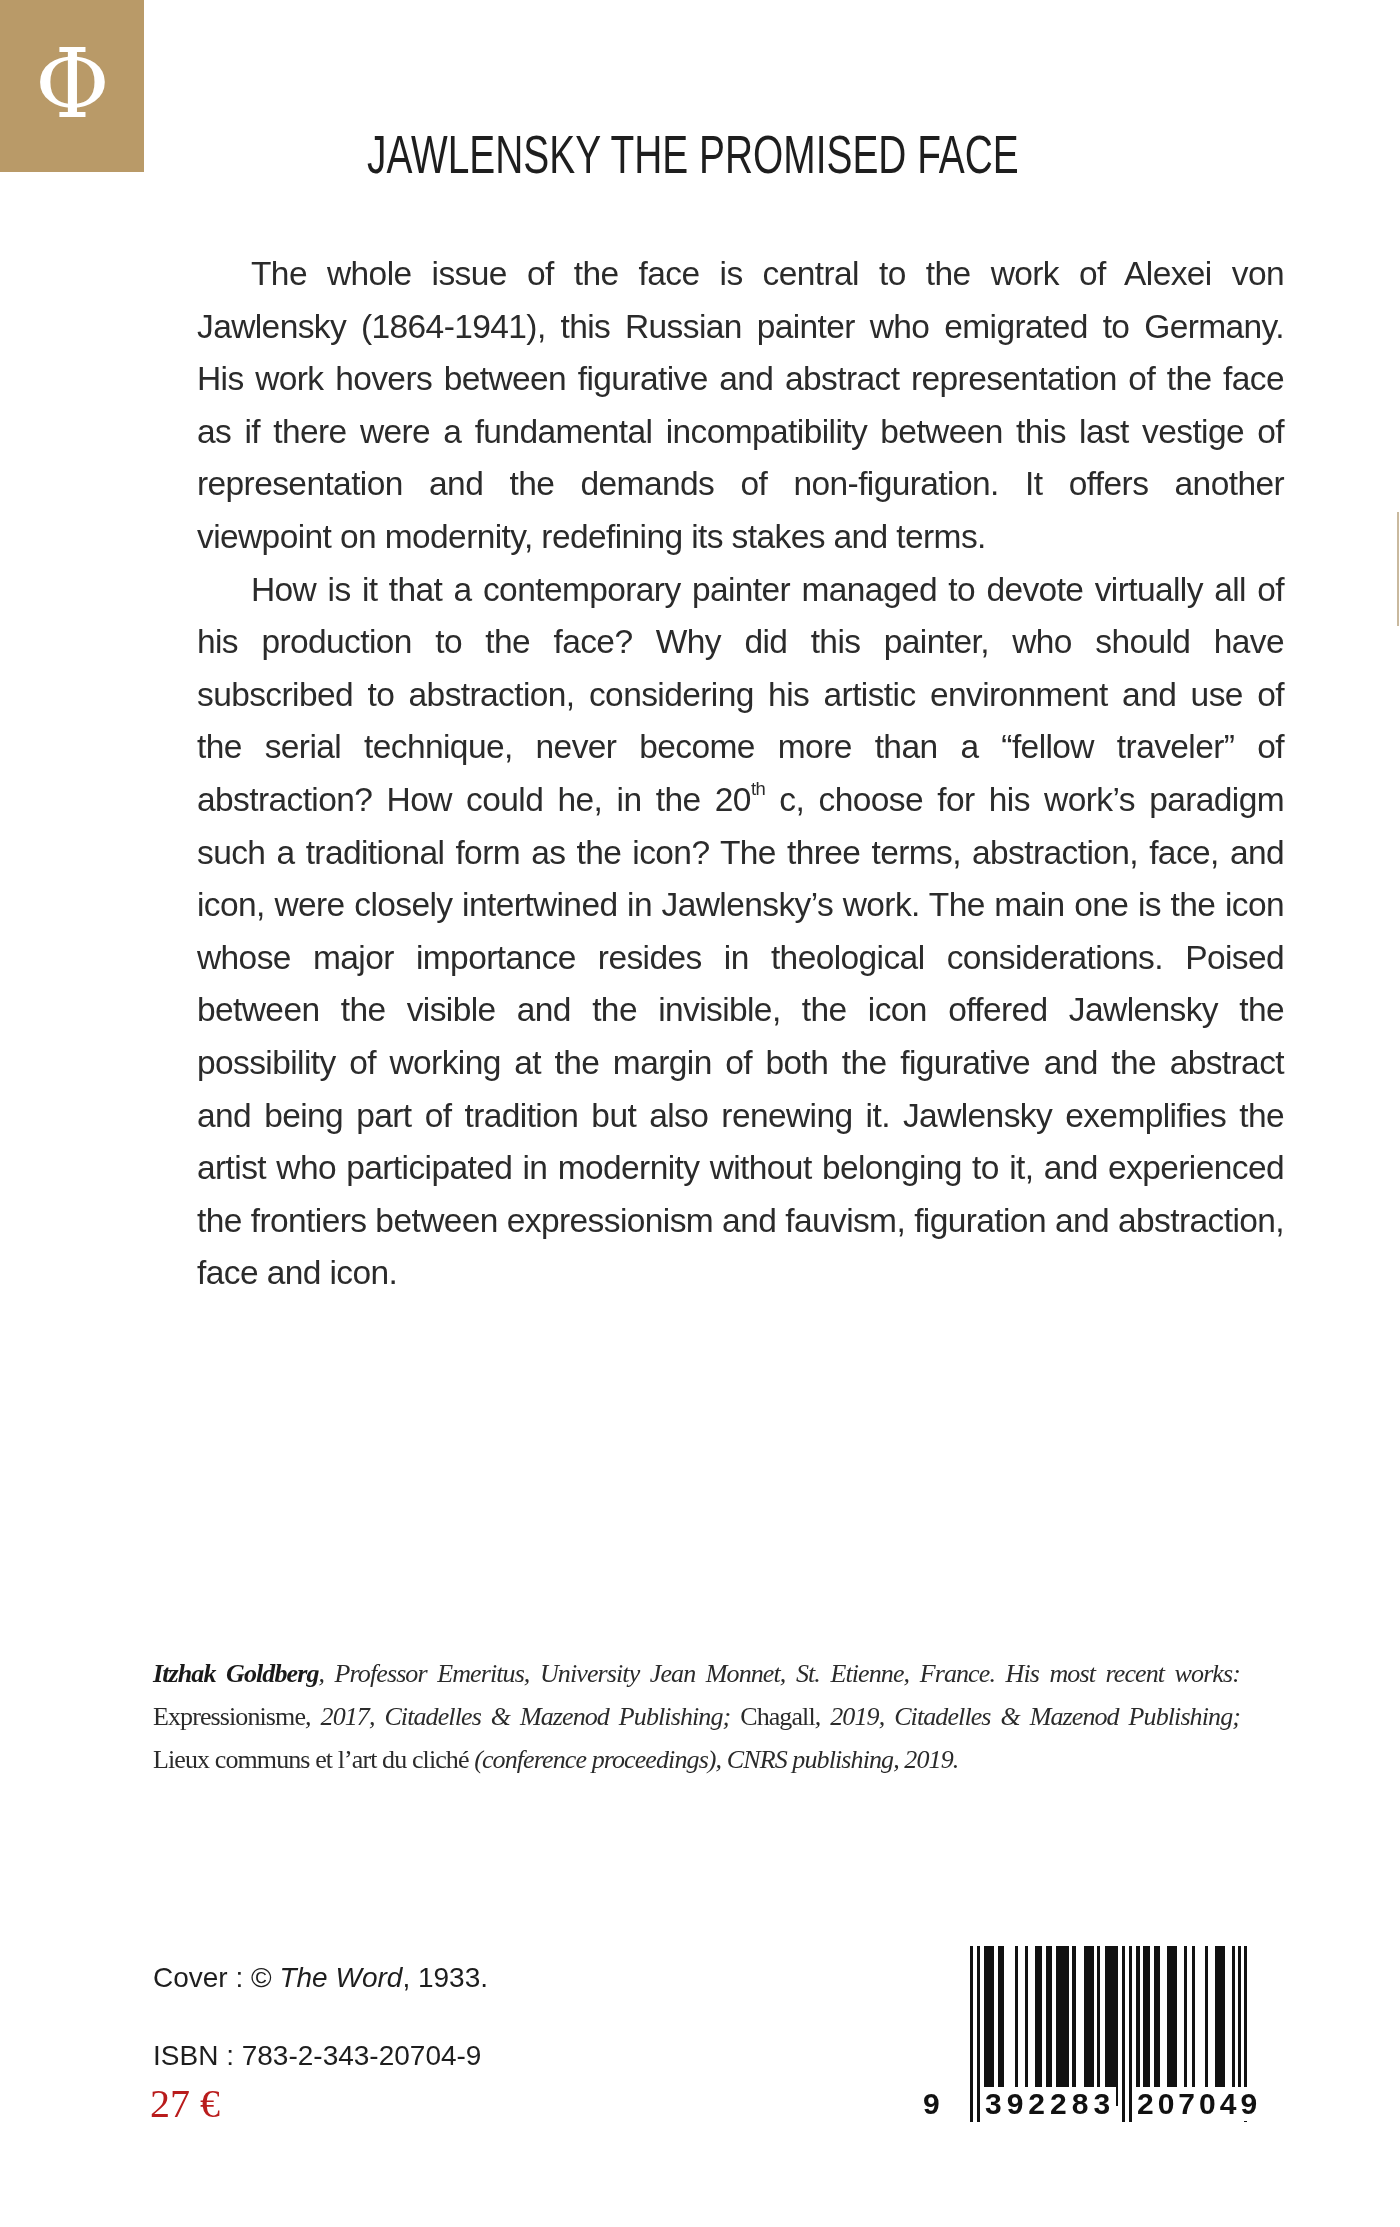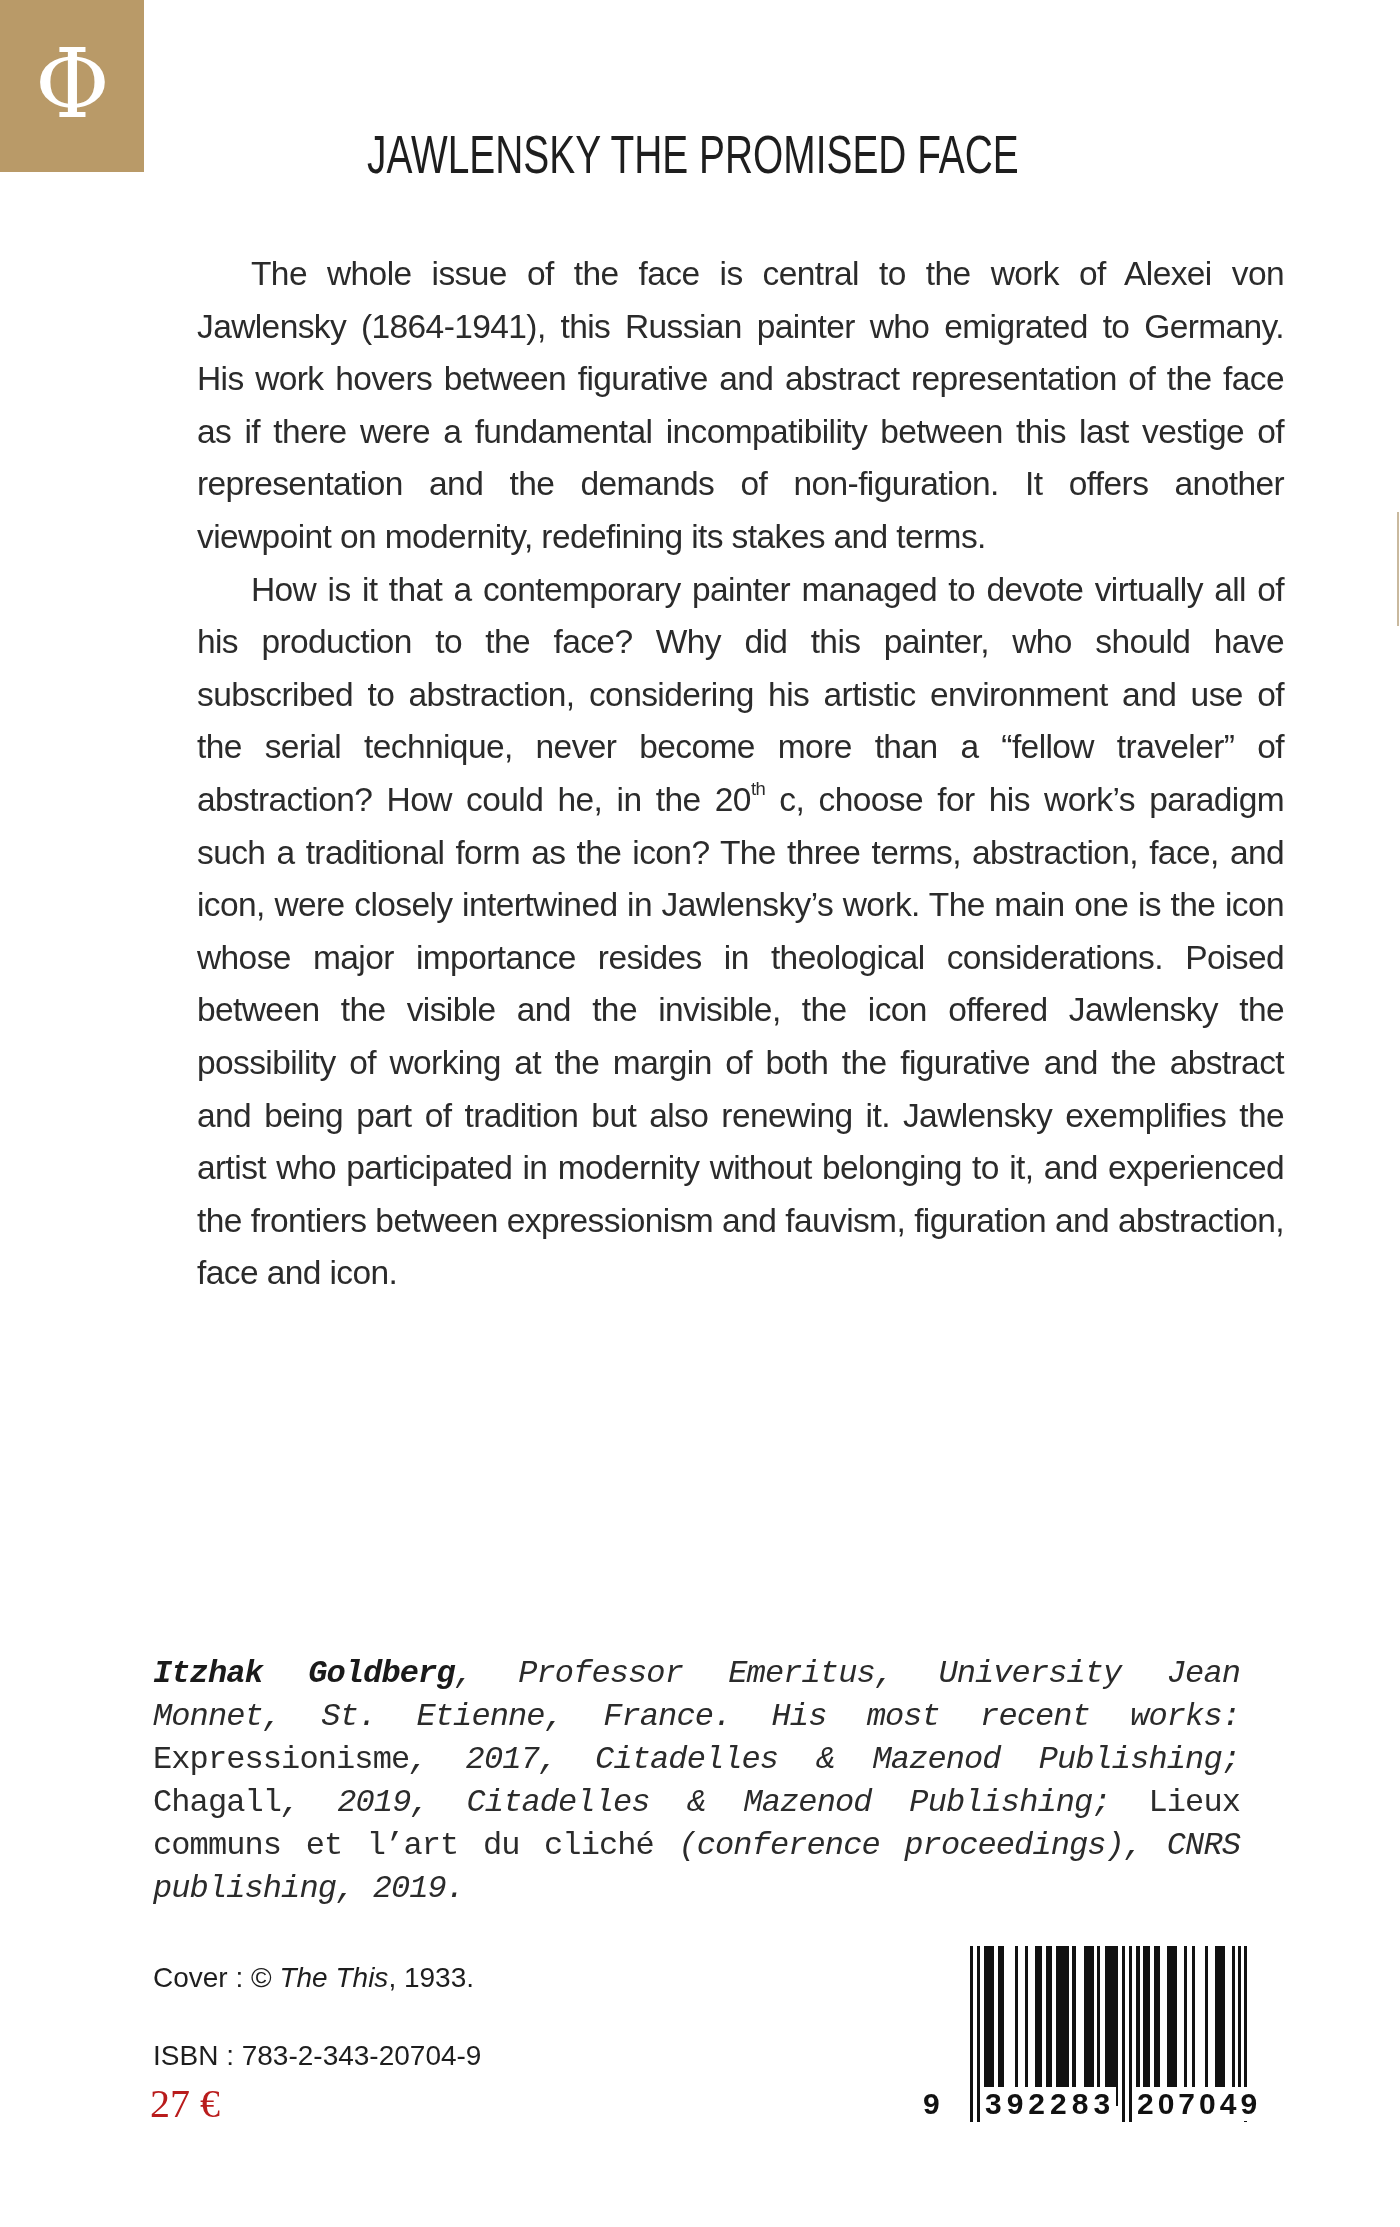--- a/index.html
+++ b/index.html
@@ -27,21 +27,21 @@
   .body-text {
     position: absolute; left: 153px; top: 248px; width: 1087px;
     font-family: "Liberation Sans", sans-serif; font-weight: 400;
     font-size: 33.5px; line-height: 52.6px; color: #2b2b2b;
     text-align: justify; letter-spacing: -0.6px; word-spacing: 0px; margin-left: 44px;
   }
   .body-text p { margin: 0; text-indent: 54px; }
   .body-text sup { font-size: 0.55em; line-height: 0; vertical-align: 0.85em; }
   .bio {
     position: absolute; left: 153px; top: 1652px; width: 1087px;
-    font-family: Liberation Mono, monospace; font-size: 32px; line-height: 43px;
+    font-family: Liberation Serif, serif; font-size: 26px; line-height: 43px;
     color: #2b2b2b; text-align: justify; letter-spacing: -0.9px;
   }
   .bio .name { font-weight: 700; font-style: italic; color: #1a1a1a; }
   .bio .it { font-style: italic; }
   .bio .rm { font-style: normal; }
   .credit {
     position: absolute; left: 153px; top: 1960px;
     font-family: "Liberation Sans", sans-serif; font-size: 28px; line-height: 36px; color: #1e1e1e;
   }
   .credit .it { font-style: italic; }
@@ -78,21 +78,21 @@
 <div class="body-text">
   <p>The whole issue of the face is central to the work of Alexei von Jawlensky (1864-1941), this Russian painter who emigrated to Germany. His work hovers between figurative and abstract representation of the face as if there were a fundamental incompatibility between this last vestige of representation and the demands of non-figuration. It offers another viewpoint on modernity, redefining its stakes and terms.</p>
   <p><span>How is it that a contemporary painter managed to devote virtually all of his production to the face? Why did this painter, who should have subscribed to abstraction, considering his artistic environment and use of the serial technique, never become more than a “fellow traveler” of abstraction? How could he, in the 20</span><sup>th</sup><span> c, choose for his work’s paradigm such a traditional form as the icon? The three terms, abstraction, face, and icon, were closely intertwined in Jawlensky’s work. The main one is the icon whose major importance resides in theological considerations. Poised between the visible and the invisible, the icon offered Jawlensky the possibility of working at the margin of both the figurative and the abstract and being part of tradition but also renewing it. Jawlensky exemplifies the artist who participated in modernity without belonging to it, and experienced the frontiers between expressionism and fauvism, figuration and abstraction, face and icon.</span></p>
 </div>
 
 <div class="bio">
   <span class="name">Itzhak Goldberg</span><span class="it">, Professor Emeritus, University Jean Monnet, St. Etienne, France. His most recent works: </span><span class="rm">Expressionisme</span><span class="it">, 2017, Citadelles &amp; Mazenod Publishing; </span><span class="rm">Chagall</span><span class="it">, 2019, Citadelles &amp; Mazenod Publishing; </span><span class="rm">Lieux communs et l’art du cliché</span><span class="it"> (conference proceedings), CNRS publishing, 2019.</span>
 </div>
 
 <div class="credit">
-  <span>Cover : © </span><span class="it">The This</span><span>, 1933.</span>
+  <span>Cover : © </span><span class="it">The Word</span><span>, 1933.</span>
 </div>
 
 <div class="isbn">ISBN : 783-2-343-20704-9</div>
 
 <div class="price">27 €</div>
 
 <div class="barcode">
   <svg class="barcode-bars" viewBox="0 0 330 200" width="330" height="200">
     <g fill="#111">
       <rect x="50" y="24" width="3" height="176"></rect>

